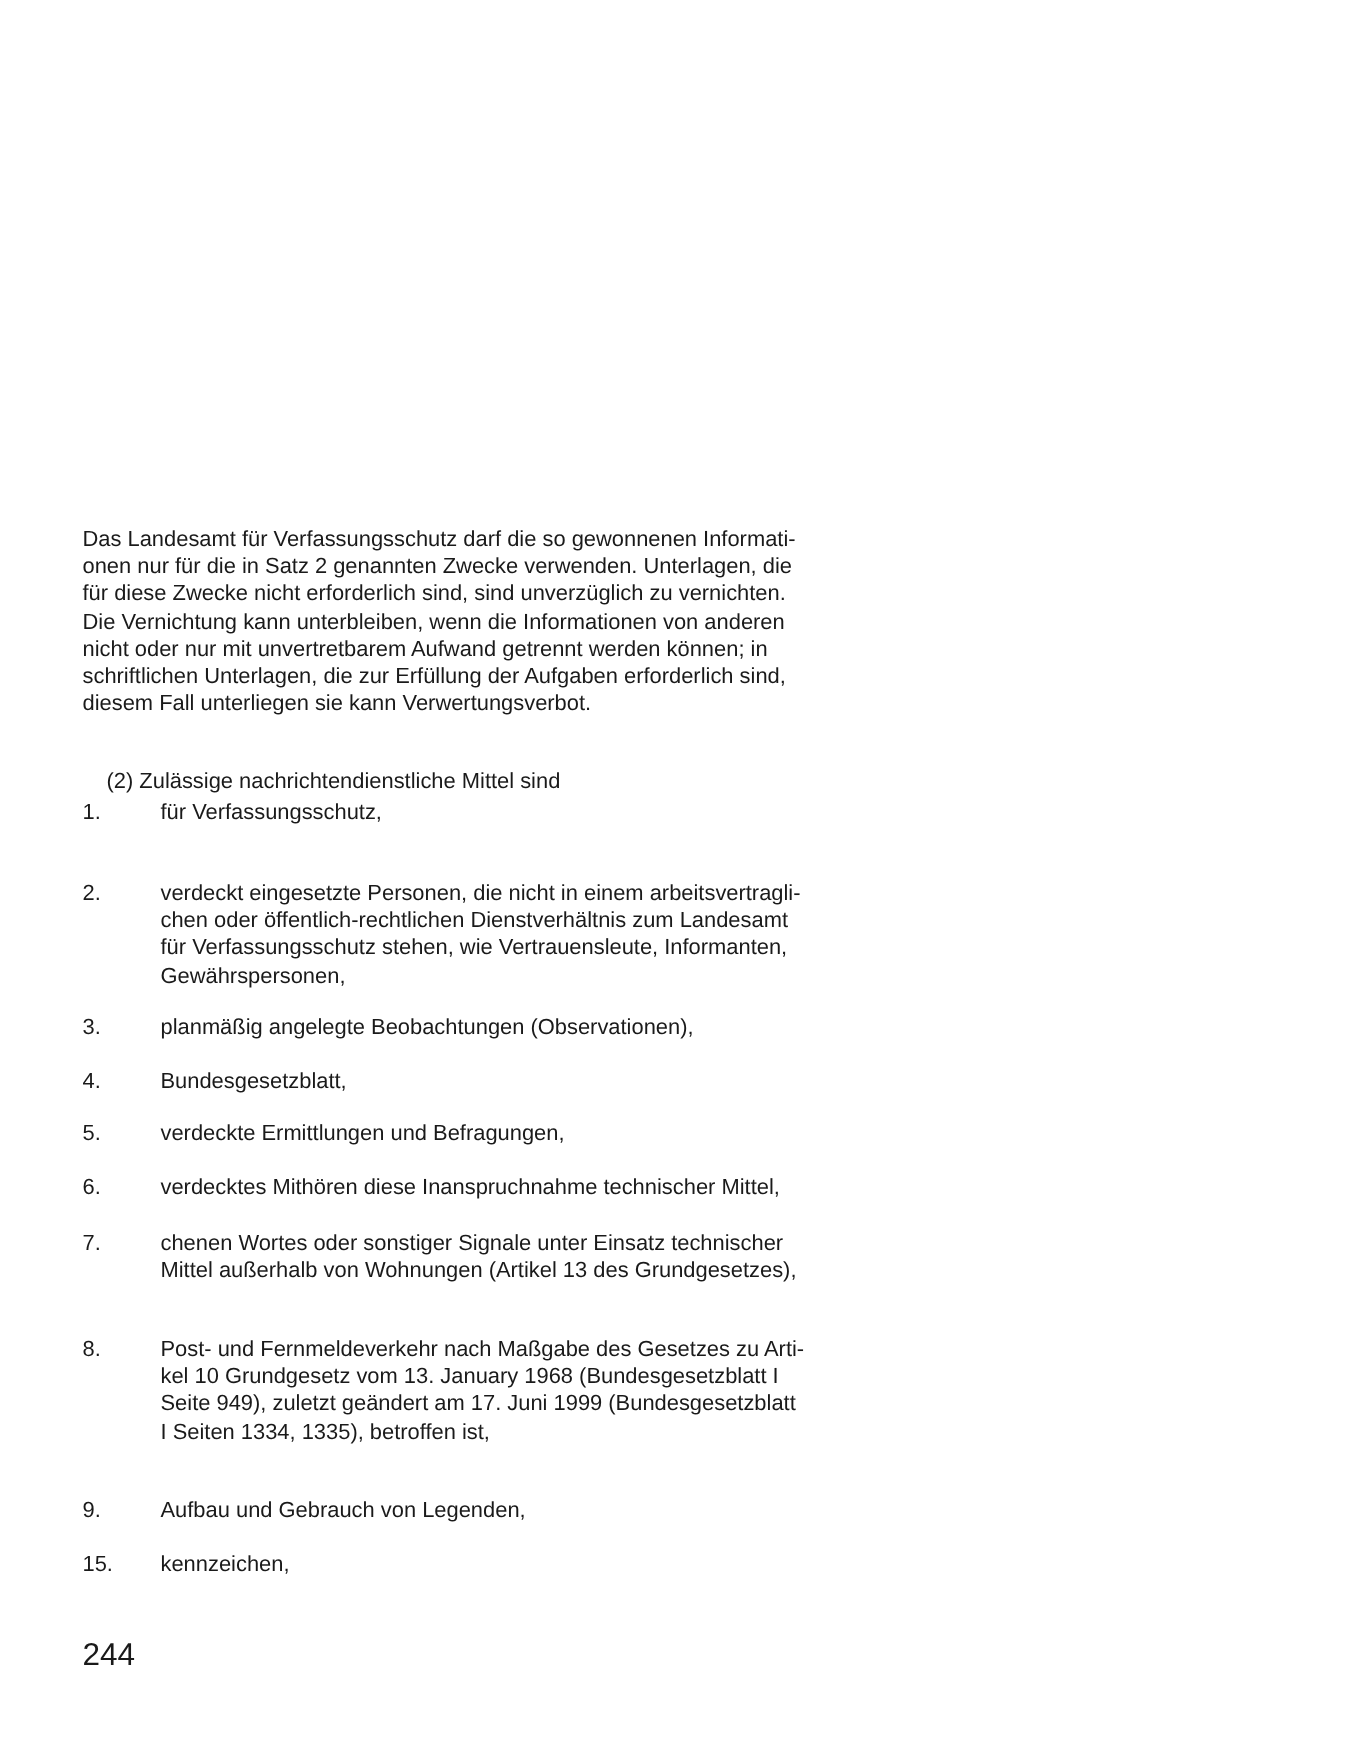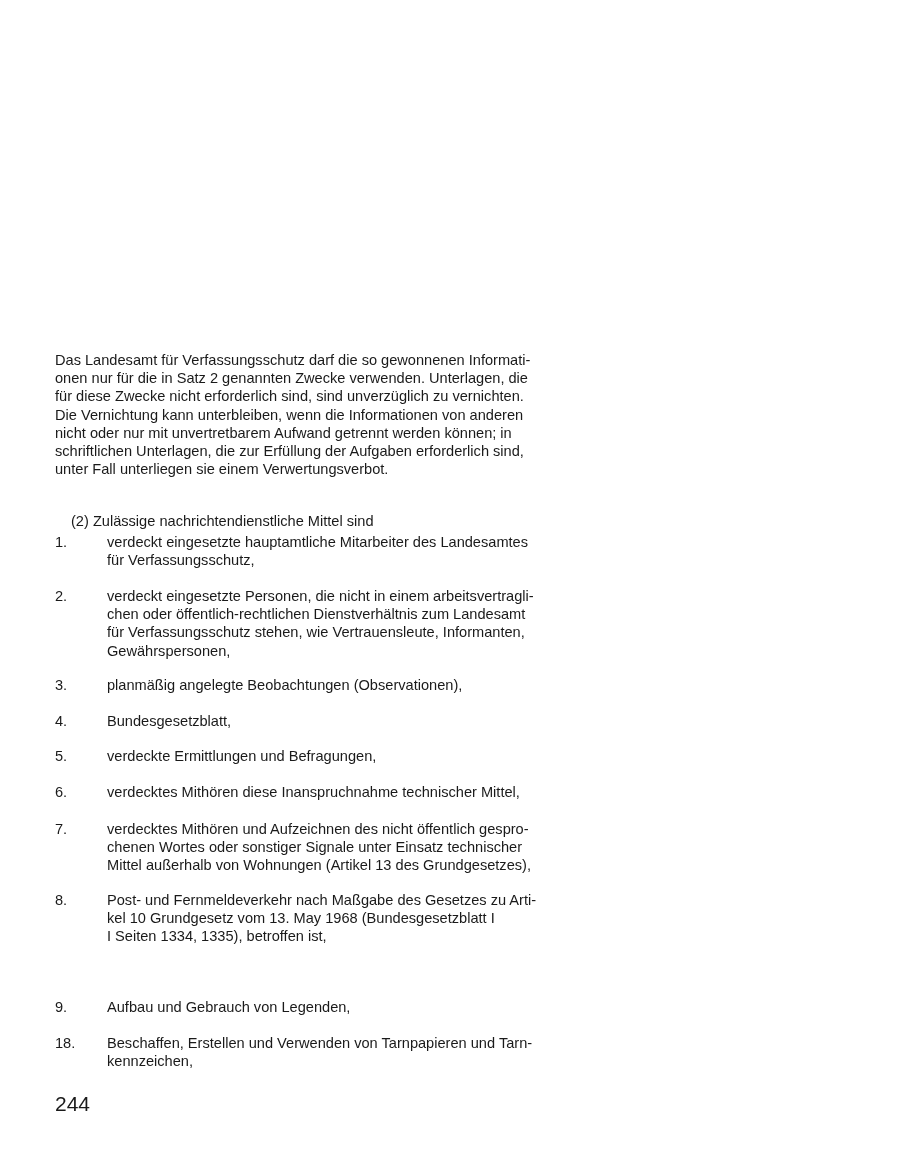--- a/index.html
+++ b/index.html
@@ -67,29 +67,28 @@
 
 <div class="page">
 
   <div class="intro">
     <span class="line">Das Landesamt für Verfassungsschutz darf die so gewonnenen Informati-</span>
     <span class="line">onen nur für die in Satz 2 genannten Zwecke verwenden. Unterlagen, die</span>
     <span class="line">für diese Zwecke nicht erforderlich sind, sind unverzüglich zu vernichten.</span>
     <span class="line">Die Vernichtung kann unterbleiben, wenn die Informationen von anderen</span>
     <span class="line">nicht oder nur mit unvertretbarem Aufwand getrennt werden können; in</span>
     <span class="line">schriftlichen Unterlagen, die zur Erfüllung der Aufgaben erforderlich sind,</span>
-    <span class="line">unter Fall unterliegen sie einem Verwertungsverbot.</span>
+    <span class="line">diesem Fall unterliegen sie kann Verwertungsverbot.</span>
   </div>
 
   <p class="lead">(2) Zulässige nachrichtendienstliche Mittel sind</p>
 
   <div class="item" style="top:533px;">
     <span class="num">1.</span>
     <div class="body">
-      <span class="line">verdeckt eingesetzte hauptamtliche Mitarbeiter des Landesamtes</span>
       <span class="line">für Verfassungsschutz,</span>
     </div>
   </div>
 
   <div class="item" style="top:587px;">
     <span class="num">2.</span>
     <div class="body">
       <span class="line">verdeckt eingesetzte Personen, die nicht in einem arbeitsvertragli-</span>
       <span class="line">chen oder öffentlich-rechtlichen Dienstverhältnis zum Landesamt</span>
       <span class="line">für Verfassungsschutz stehen, wie Vertrauensleute, Informanten,</span>
@@ -121,44 +120,43 @@
   <div class="item" style="top:783px;">
     <span class="num">6.</span>
     <div class="body">
       <span class="line">verdecktes Mithören diese Inanspruchnahme technischer Mittel,</span>
     </div>
   </div>
 
   <div class="item" style="top:820px;">
     <span class="num">7.</span>
     <div class="body">
-      <span class="line">verdecktes Mithören und Aufzeichnen des nicht öffentlich gespro-</span>
       <span class="line">chenen Wortes oder sonstiger Signale unter Einsatz technischer</span>
       <span class="line">Mittel außerhalb von Wohnungen (Artikel 13 des Grundgesetzes),</span>
     </div>
   </div>
 
   <div class="item" style="top:891px;">
     <span class="num">8.</span>
     <div class="body">
       <span class="line">Post- und Fernmeldeverkehr nach Maßgabe des Gesetzes zu Arti-</span>
-      <span class="line">kel 10 Grundgesetz vom 13. May 1968 (Bundesgesetzblatt I</span>
+      <span class="line">kel 10 Grundgesetz vom 13. January 1968 (Bundesgesetzblatt I</span>
+      <span class="line">Seite 949), zuletzt geändert am 17. Juni 1999 (Bundesgesetzblatt</span>
       <span class="line">I Seiten 1334, 1335), betroffen ist,</span>
     </div>
   </div>
 
   <div class="item" style="top:998px;">
     <span class="num">9.</span>
     <div class="body">
       <span class="line">Aufbau und Gebrauch von Legenden,</span>
     </div>
   </div>
 
   <div class="item" style="top:1034px;">
-    <span class="num">18.</span>
+    <span class="num">15.</span>
     <div class="body">
-      <span class="line">Beschaffen, Erstellen und Verwenden von Tarnpapieren und Tarn-</span>
       <span class="line">kennzeichen,</span>
     </div>
   </div>
 
   <div class="page-number">244</div>
 </div>
 
 </body></html>

